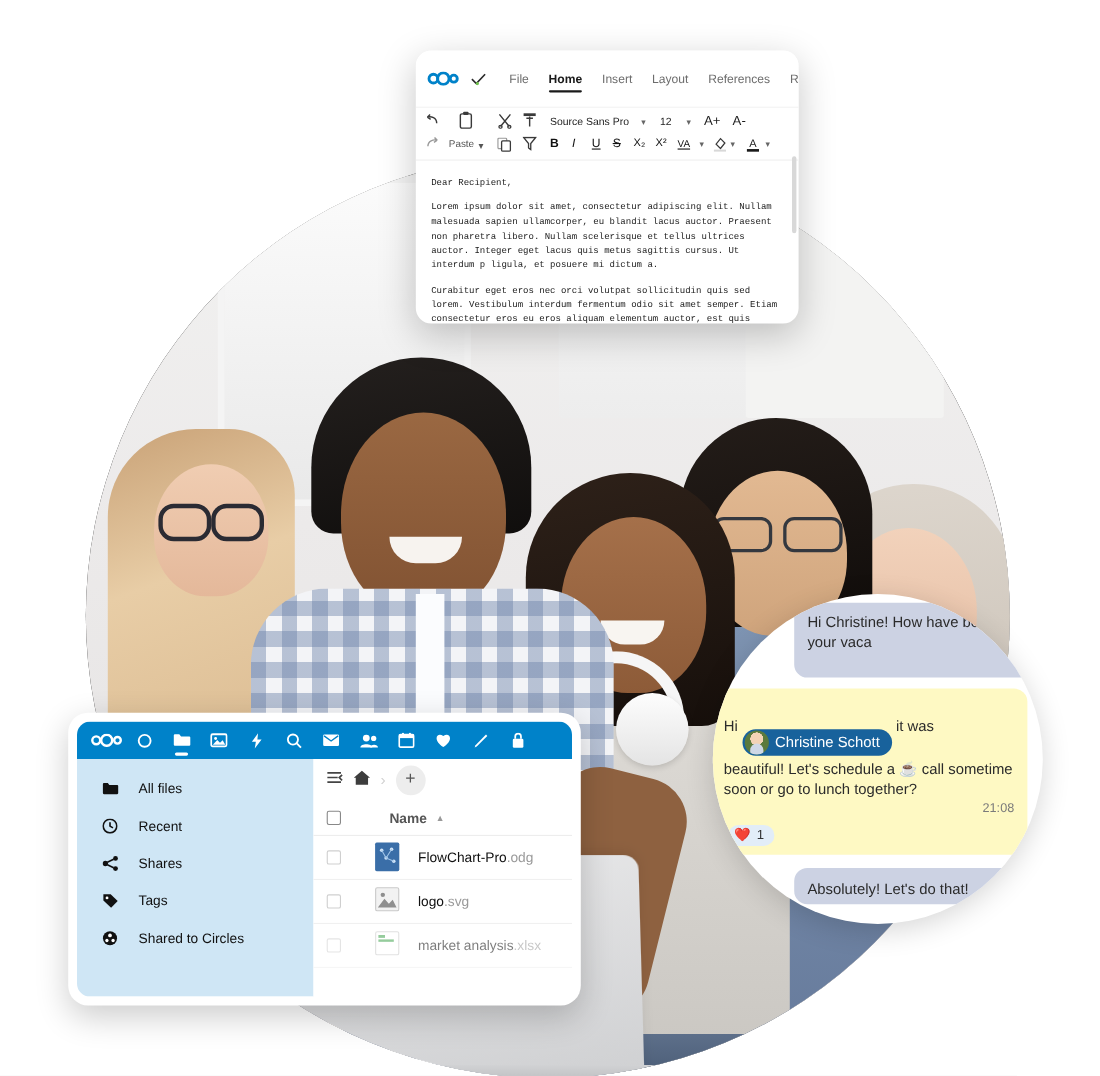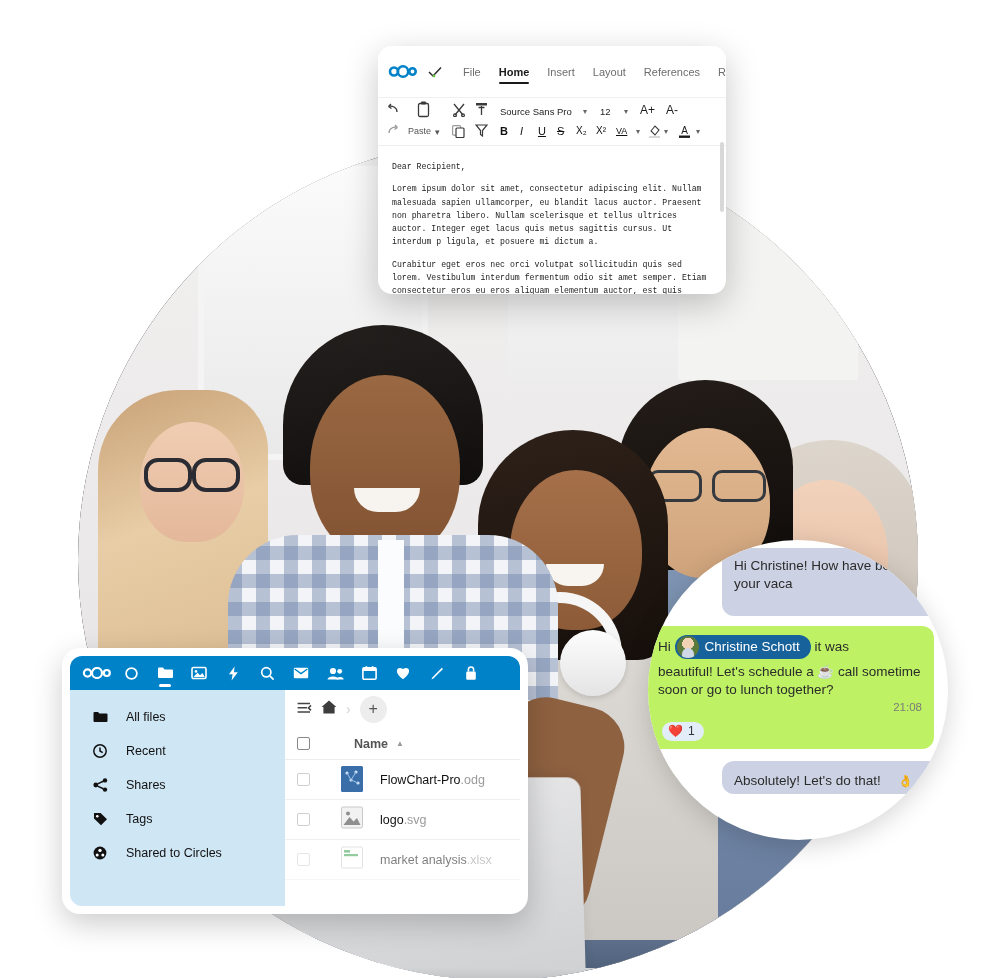--- a/index.html
+++ b/index.html
@@ -199,29 +199,29 @@
     overflow:hidden;
     box-shadow:0 6px 26px rgba(0,0,0,.16);
   }
   #chat-inner { position:absolute; left:-8px; top:8px; width:320px; }
   .bubble { font-size:13.5px; line-height:1.32; color:#2b2b2b; padding:9px 12px 6px 12px; }
   .bubble-other {
     background:#ccd2e3; border-radius:12px;
     margin-left:82px; margin-right:-30px;
   }
   .bubble-self {
-    background:#bef264; border-radius:12px;
+    background:#fef9c3; border-radius:12px;
     margin-left:6px; margin-right:26px; margin-top:10px;
     padding-bottom:4px;
   }
   .bubble-time { font-size:11.5px; color:#7b7b7b; text-align:right; margin-top:2px; }
   .mention {
     display:inline-flex; align-items:center; gap:6px;
     background:#18629c; color:#fff; border-radius:13px;
-    padding:1px 11px 1px 2px; font-size:13.5px; vertical-align:middle;
+    padding:1px 11px 1px 2px; font-size:13.5px; vertical-align:middle;margin-top:28px;
   }
   .mention-avatar {
     width:22px; height:22px; border-radius:50%;
     background:radial-gradient(circle at 50% 35%, #f3d3b5 0 32%, #5b7a3c 33% 100%);
     position:relative; overflow:hidden; flex:0 0 auto;
   }
   .mention-avatar::after {
     content:""; position:absolute; left:5px; top:12px; width:12px; height:12px;
     background:#cfd8e6; border-radius:6px 6px 0 0;
   }

